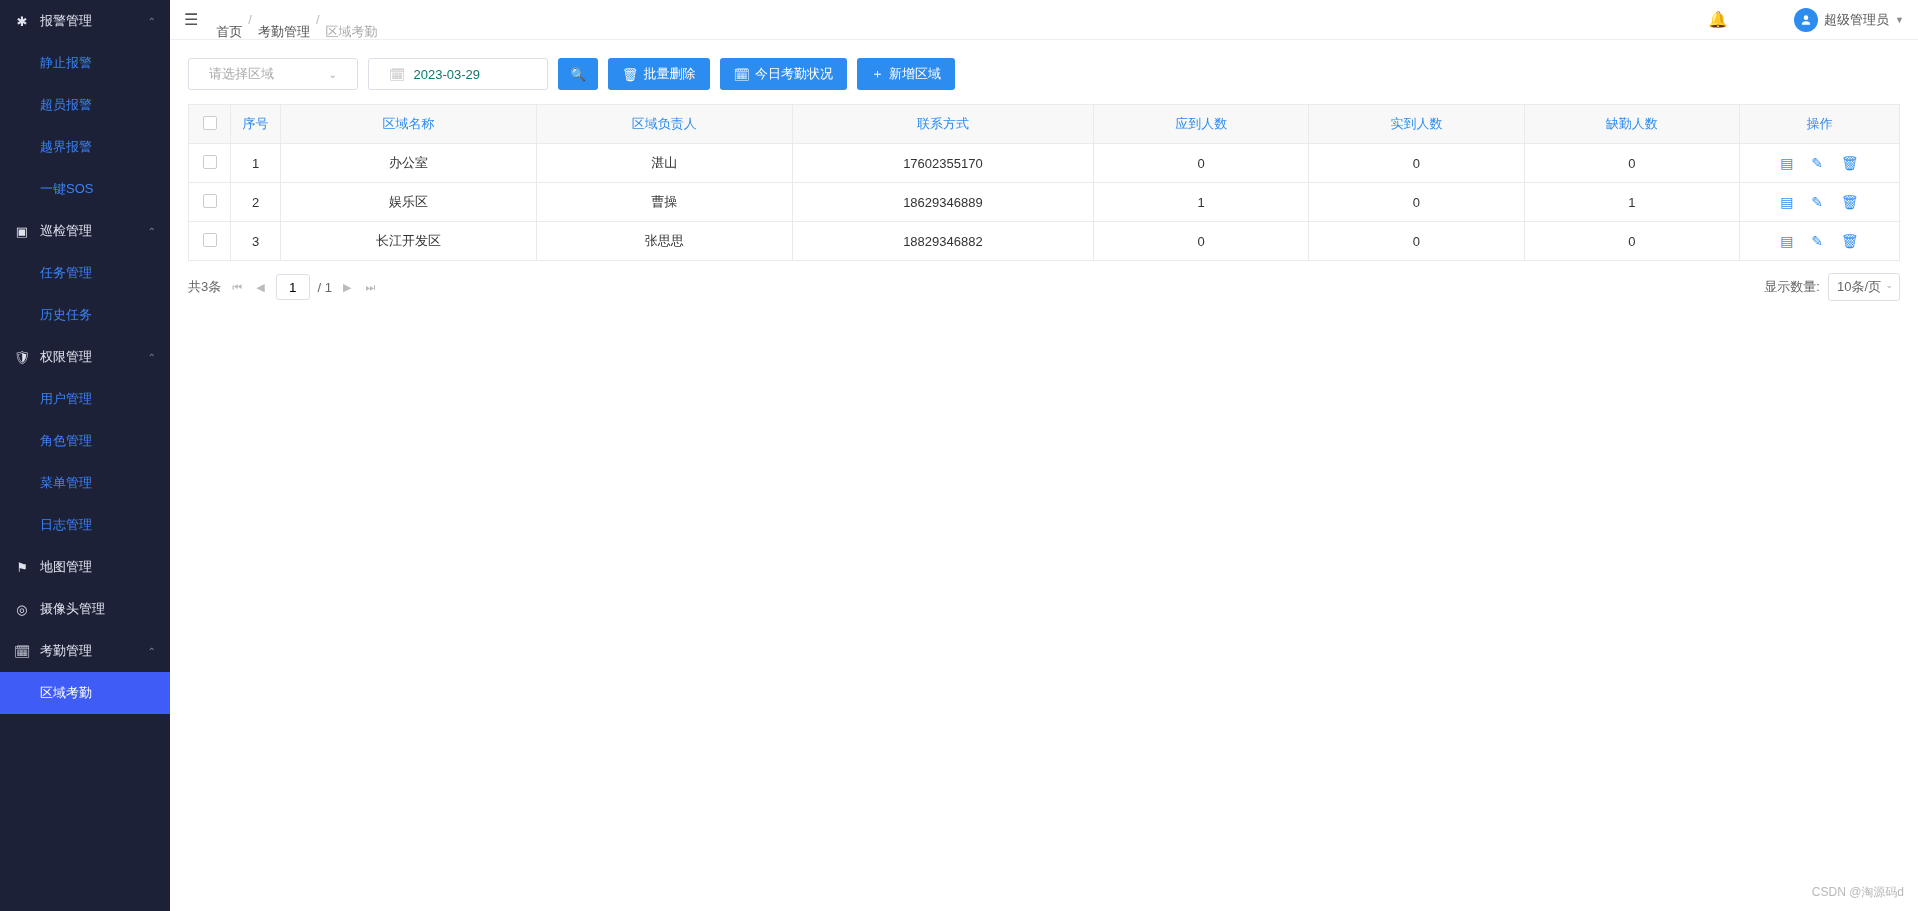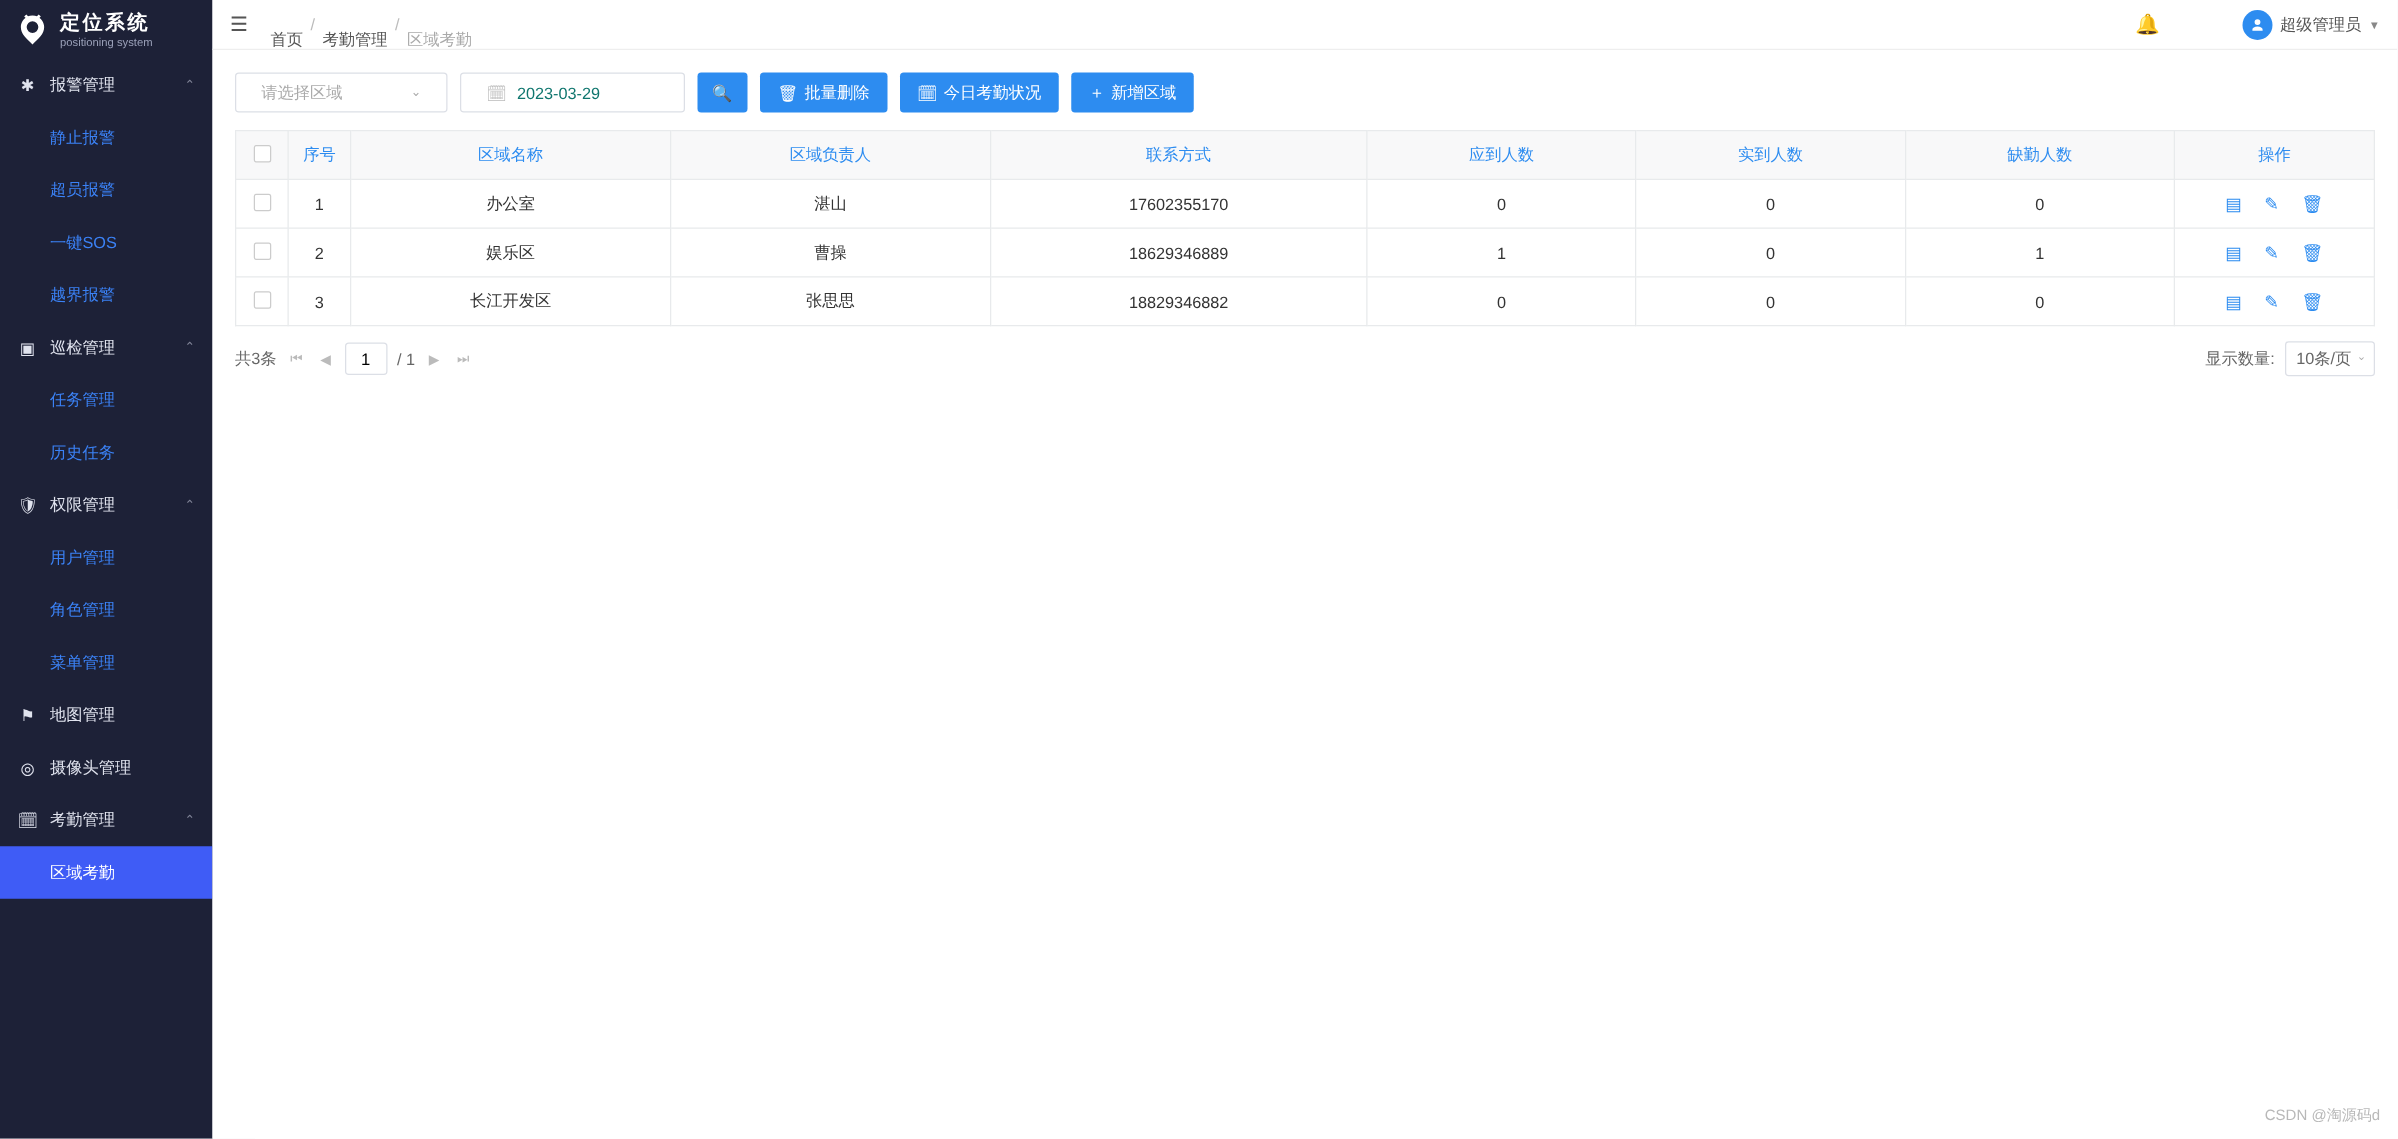--- a/index.html
+++ b/index.html
@@ -67,55 +67,46 @@
 .page-size .dd { position: absolute; right: 6px; top: 6px; font-size: 9px; color: #aaa; }
 
 .watermark { position: fixed; right: 14px; bottom: 10px; font-size: 12px; color: #b8b8b8; margin-top: 20px; }
 </style>
 </head>
 <body>
 
 <div class="app">
 
   <aside class="sidebar">
-    <div class="logo">
-      <svg class="logo-icon" viewBox="0 0 24 24">
-        <path fill="#fff" d="M12 2 C7 2 4 6 4 10 c0 5 4 8 8 12 c4-4 8-7 8-12 C20 6 17 2 12 2 Z M12 6 a4 4 0 1 1 0 8 a4 4 0 0 1 0-8 Z"></path>
-        <path fill="#fff" d="M9 4 l-2 -2 M15 4 l2 -2" stroke="#fff" stroke-width="2"></path>
-      </svg>
-      <div class="logo-text">
-        <div class="cn">定位系统</div>
-        <div class="en">positioning system</div>
-      </div>
-    </div>
     <nav id="nav">
         <div class="nav-head">
           <span class="nav-icon">✱</span>
           <span>报警管理</span>
           <span class="chev">⌃</span>
         </div>
         <div class="nav-sub-item">静止报警</div>
         <div class="nav-sub-item">超员报警</div>
+        <div class="nav-sub-item">越界报警</div>
         <div class="nav-sub-item">一键SOS</div>
-        <div class="nav-sub-item">越界报警</div>
         <div class="nav-head">
           <span class="nav-icon">▣</span>
           <span>巡检管理</span>
           <span class="chev">⌃</span>
         </div>
         <div class="nav-sub-item">任务管理</div>
         <div class="nav-sub-item">历史任务</div>
         <div class="nav-head">
           <span class="nav-icon">🛡</span>
           <span>权限管理</span>
           <span class="chev">⌃</span>
         </div>
         <div class="nav-sub-item">用户管理</div>
         <div class="nav-sub-item">角色管理</div>
         <div class="nav-sub-item">菜单管理</div>
+        <div class="nav-sub-item">日志管理</div>
         <div class="nav-head">
           <span class="nav-icon">⚑</span>
           <span>地图管理</span>
         </div>
         <div class="nav-head">
           <span class="nav-icon">◎</span>
           <span>摄像头管理</span>
         </div>
         <div class="nav-head">
           <span class="nav-icon">🗓</span>

